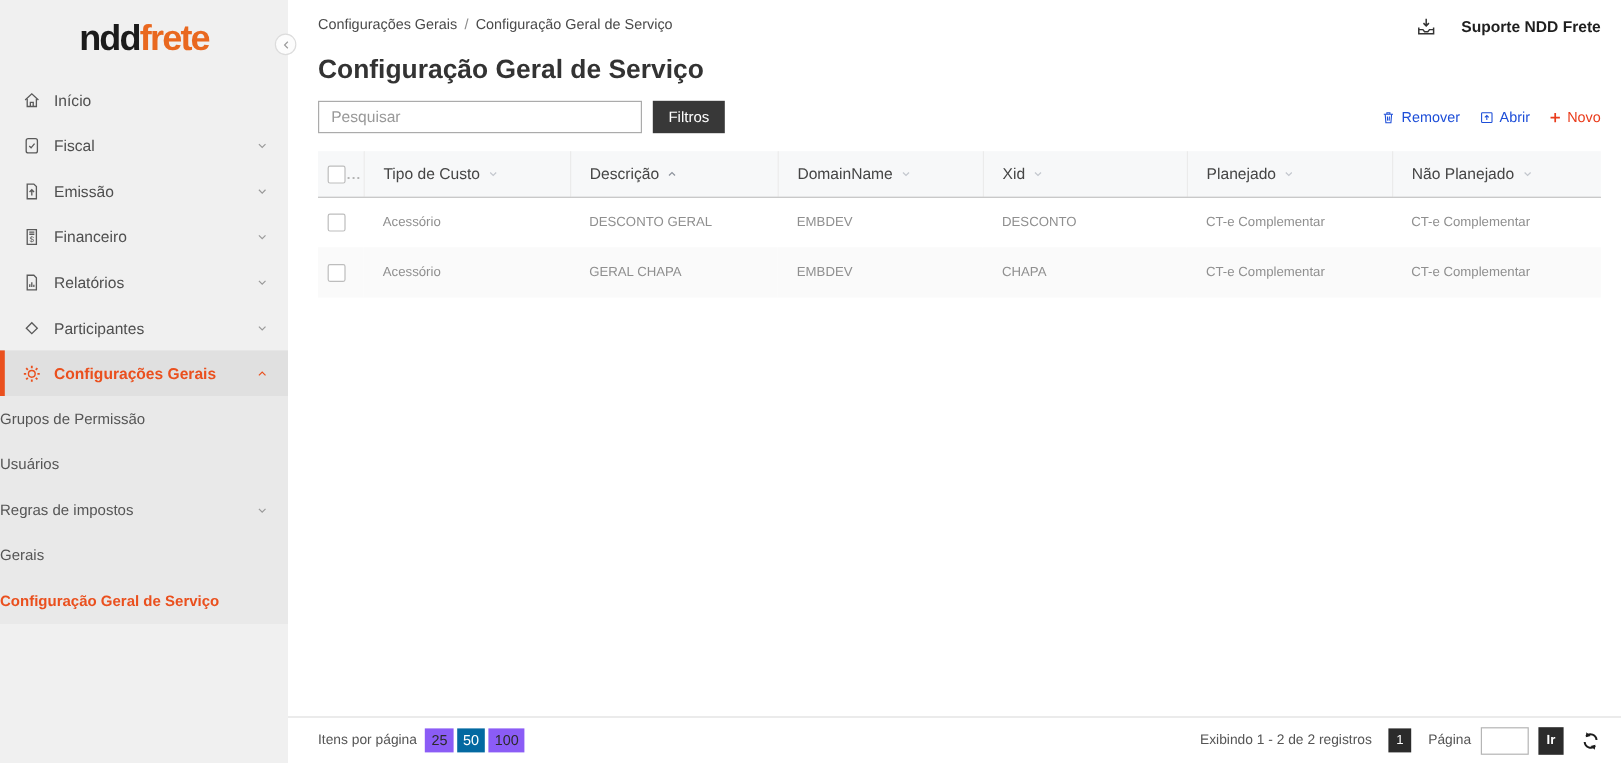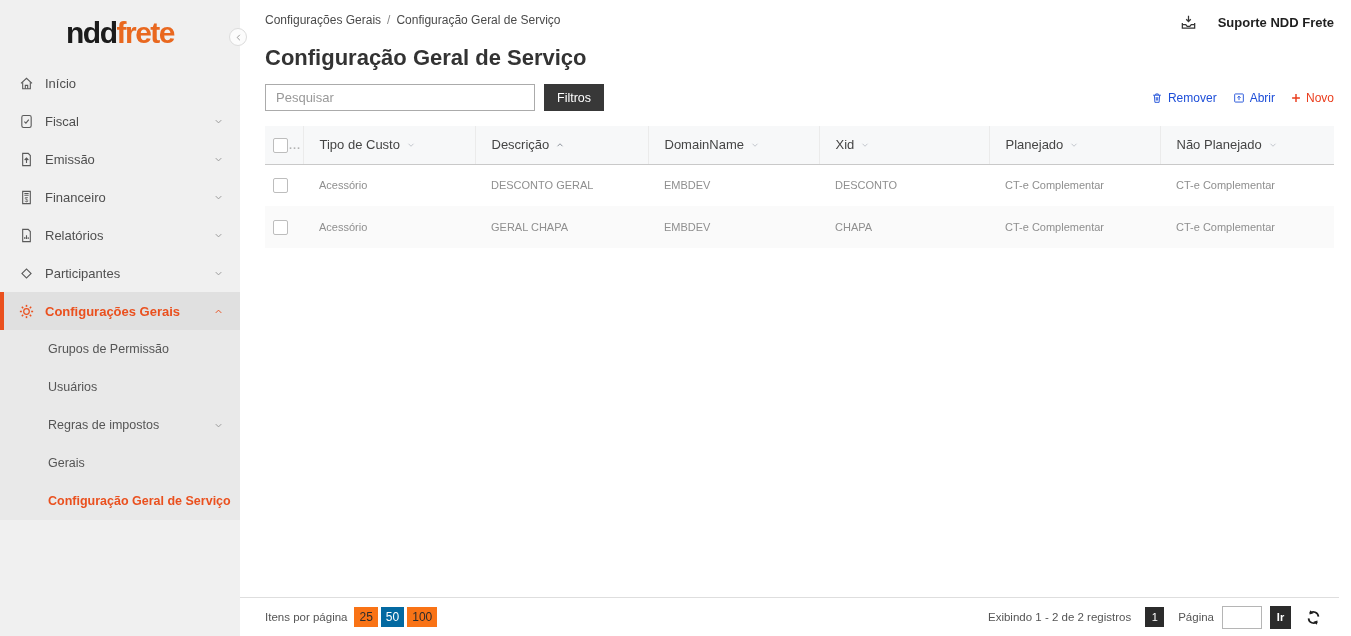--- a/index.html
+++ b/index.html
@@ -14,21 +14,21 @@
   .logo .orange { color:#e9681f; }
   .menu { margin-top:14px; }
   .menu-item { height:38px; display:flex; align-items:center; padding-left:18px;
                color:#4f4f4f; font-size:13px; position:relative; cursor:pointer; }
   .menu-item .mi-icon { width:17px; height:17px; margin-right:10px; color:#5a5a5a; flex:0 0 17px; }
   .menu-item .chev { position:absolute; right:16px; width:11px; height:11px; color:#9a9a9a; }
   .menu-item.active { background:#e0e0e0; border-left:4px solid #ea501e; padding-left:14px;
                       color:#ea501e; font-weight:bold; }
   .menu-item.active .mi-icon, .menu-item.active .chev { color:#ea501e; }
   .submenu { background:#e9e9e9; }
-  .submenu-item { height:38px; display:flex; align-items:center; padding-left:48px;
+  .submenu-item { height:38px; display:flex; align-items:center; 
                   font-size:12.5px; color:#555; position:relative; cursor:pointer; }
   .submenu-item .chev { position:absolute; right:16px; width:11px; height:11px; color:#9a9a9a; }
   .submenu-item.active { color:#ea501e; font-weight:bold; }
   .collapse-btn { position:absolute; left:229px; top:28px; width:18px; height:18px; border-radius:50%;
                   background:#fcfcfc; border:1px solid #dcdcdc; display:flex; align-items:center;
                   justify-content:center; color:#9a9a9a; z-index:5; cursor:pointer; }
   .collapse-btn svg { width:9px; height:9px; }
 
   
   .main { position:absolute; left:240px; top:0; right:0; height:636px; background:#fff; }
@@ -63,25 +63,25 @@
                     vertical-align:-1px; }
   thead th .caret.asc { color:#8d939c; }
   tbody td { height:42px; font-size:11px; color:#8f8f8f; padding-left:16px; white-space:nowrap; }
   tbody td:first-child { padding-left:8px; }
   tbody tr.alt { background:#fafafa; }
   .cb { display:inline-block; width:15px; height:15px; border:1px solid #bdbdbd; border-radius:2px;
         background:#fff; vertical-align:middle; cursor:pointer; }
   .cb-dots { color:#b3b3b3; font-size:11px; font-weight:bold; letter-spacing:1px; margin-left:1px; }
 
   
-  .footer { position:absolute; left:0; right:12px; bottom:0; height:39px; background:#fff;
+  .footer { position:absolute; left:0; right:0; bottom:0; height:39px; background:#fff;
             border-top:1px solid #dedede; display:flex; align-items:center;
             padding:0 17px 0 25px; font-size:11.5px; color:#555; }
   .fgroup { display:flex; align-items:center; }
-  .size-btn { min-width:23px; height:20px; padding:0 5px; margin-left:3px; background:#f97316;
+  .size-btn { min-width:23px; height:20px; padding:0 5px; margin-left:3px; background:#8b5cf6;
               color:#2b2b2b; font-size:12px; display:inline-flex; align-items:center;
               justify-content:center; cursor:pointer; }
   .size-btn.active { background:#0369a1; color:#fff; }
   .f-spacer { flex:1; }
   .page-square { width:19px; height:20px; background:#2b2b2b; color:#fff; display:inline-flex;
                  align-items:center; justify-content:center; font-size:11px; margin:0 14px; cursor:pointer; }
   .page-input { width:40px; height:23px; border:1px solid #b5b5b5; margin:0 8px; font-family:inherit;
                 font-size:12px; padding:0 4px; outline:none; }
   .go-btn { width:21px; height:23px; background:#2b2b2b; color:#fff; border:none; font-size:11px;
             font-weight:bold; font-family:inherit; cursor:pointer; }

